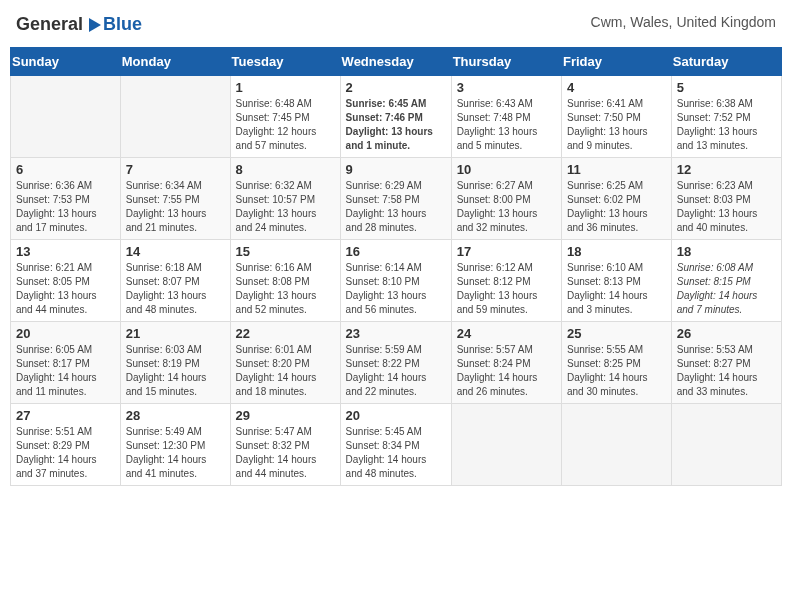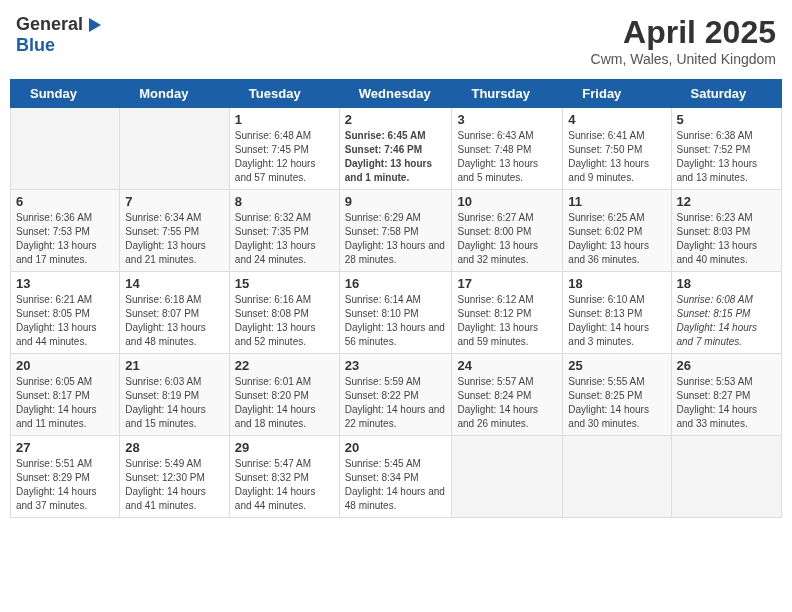--- a/index.html
+++ b/index.html
@@ -12,21 +12,21 @@
     }
     .header {
       display: flex;
       justify-content: space-between;
       align-items: flex-start;
       margin-bottom: 8px;
       padding: 4px 6px;
     }
     .logo {
       display: flex;
-      flex-direction: column;
+      flex-direction: row;
       align-items: flex-start;
     }
     .logo-row {
       display: flex;
       align-items: center;
     }
     .title-section {
       text-align: right;
     }
     .month-title {
@@ -40,21 +40,21 @@
     }
     .calendar {
       width: 100%;
       border-collapse: collapse;
       border: 1px solid #ccc;
     }
     .calendar th {
       background-color: #1a5fa8;
       color: #fff;
       text-align: left;
-      padding: 6px 19px;
+      padding: 6px 1px;
       font-size: 13px;
       border: 1px solid #1a5fa8;
     }
     .calendar td {
       vertical-align: top;
       border: 1px solid #ddd;
       padding: 4px 5px;
       width: 113px;
       min-height: 80px;
       background: #fff;
@@ -85,21 +85,20 @@
   <div class="logo">
     <div class="logo-row">
       <span style="font-size:18px;font-weight:bold;color:#333;">General</span>
       <svg width="18" height="18" viewBox="0 0 18 18" style="margin-left:2px;">
         <polygon points="4,2 16,9 4,16" fill="#1a5fa8"></polygon>
       </svg>
     </div>
     <span style="font-size:18px;font-weight:bold;color:#1a5fa8;">Blue</span>
   </div>
   <div class="title-section">
-    <div class="month-title">April 2025</div>
     <div class="location">Cwm, Wales, United Kingdom</div>
   </div>
 </div>
 
 <table class="calendar">
   <thead>
     <tr>
     <th>Sunday</th>
         <th>Monday</th>
         <th>Tuesday</th>
@@ -153,21 +152,21 @@
         </td>
         <td>
           <span class="day-num">7</span>
           <div class="day-info" style="white-space: pre-line;">Sunrise: 6:34 AM
 Sunset: 7:55 PM
 Daylight: 13 hours and 21 minutes.</div>
         </td>
         <td>
           <span class="day-num">8</span>
           <div class="day-info" style="white-space: pre-line;">Sunrise: 6:32 AM
-Sunset: 7:35 PM
+Sunset: 10:57 PM
 Daylight: 13 hours and 24 minutes.</div>
         </td>
         <td>
           <span class="day-num">9</span>
           <div class="day-info" style="white-space: pre-line;">Sunrise: 6:29 AM
 Sunset: 7:58 PM
 Daylight: 13 hours and 28 minutes.</div>
         </td>
         <td>
           <span class="day-num">10</span>

